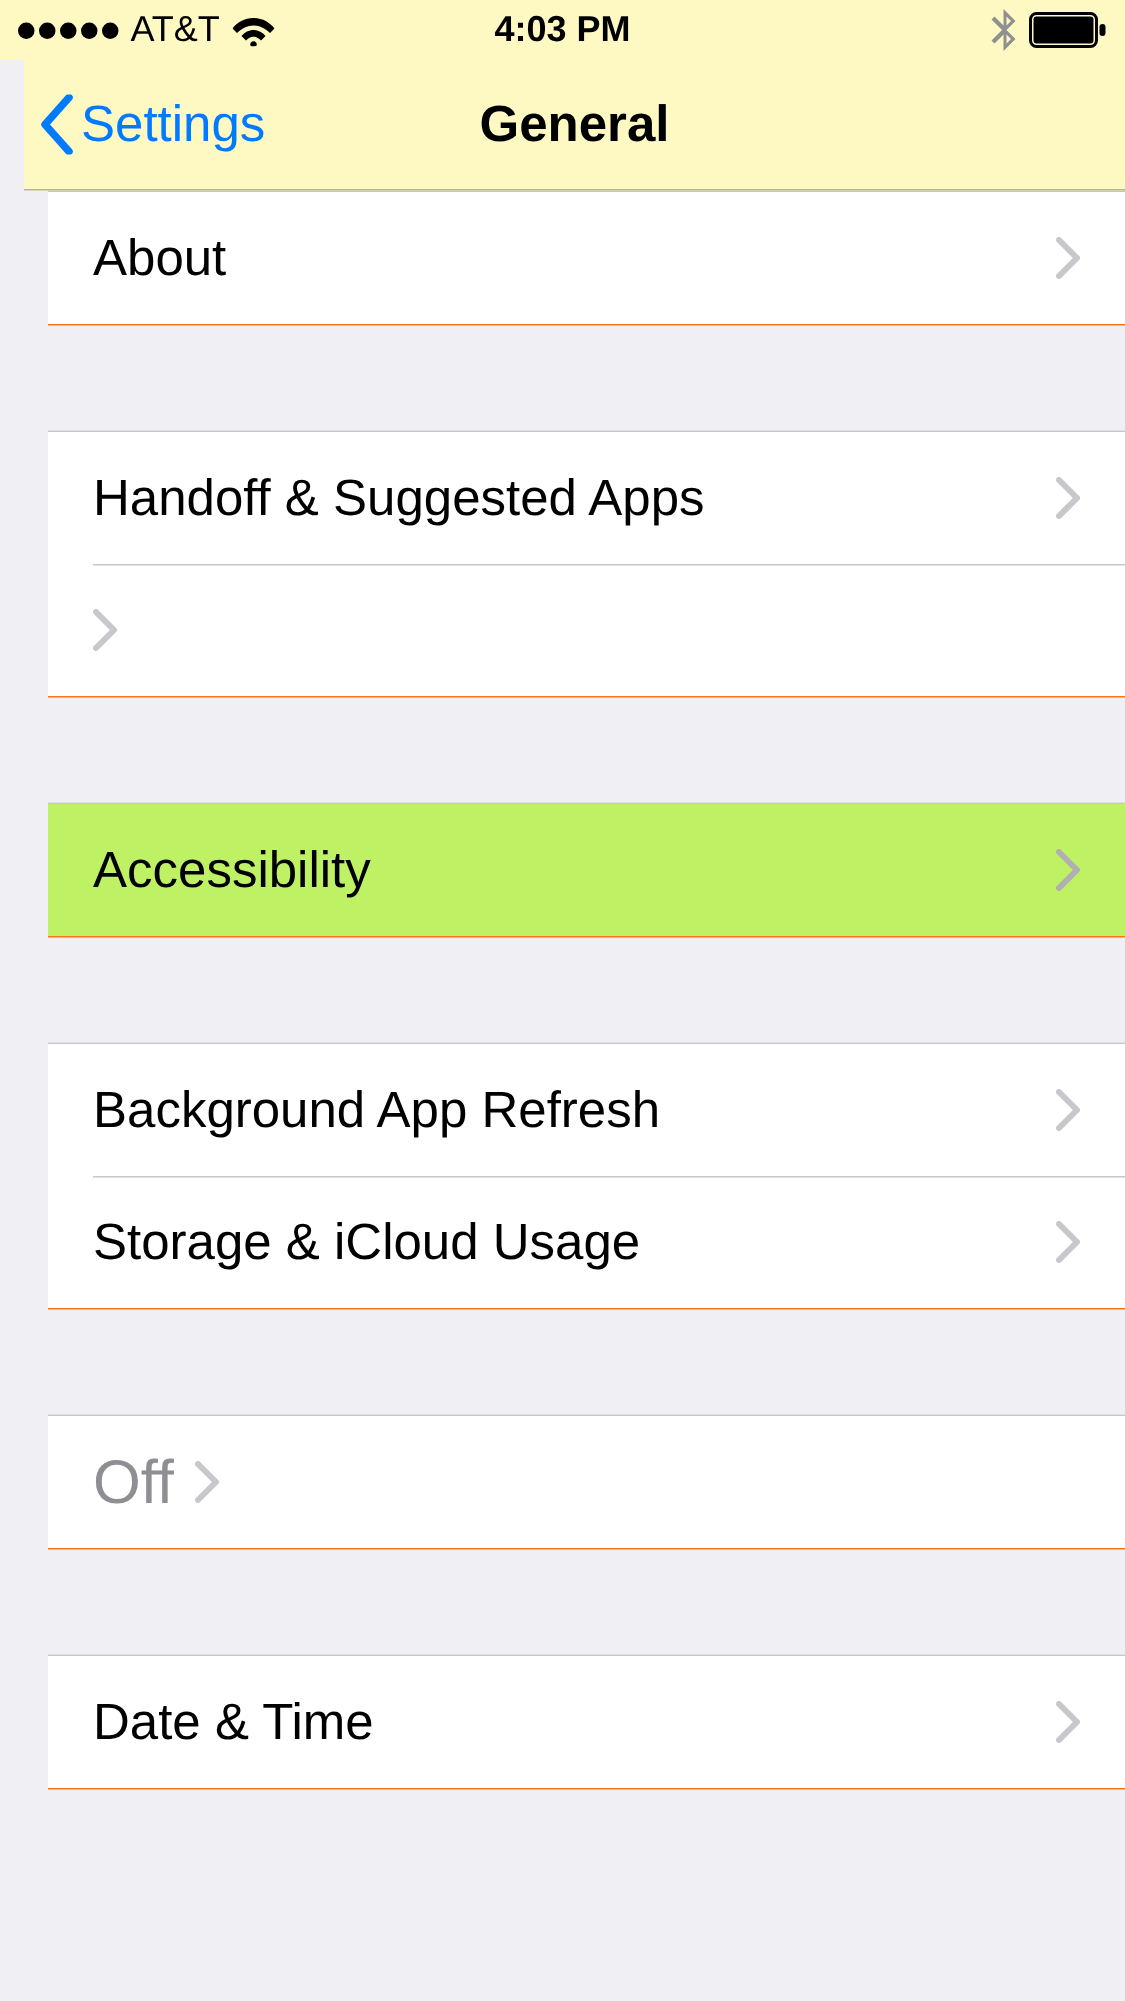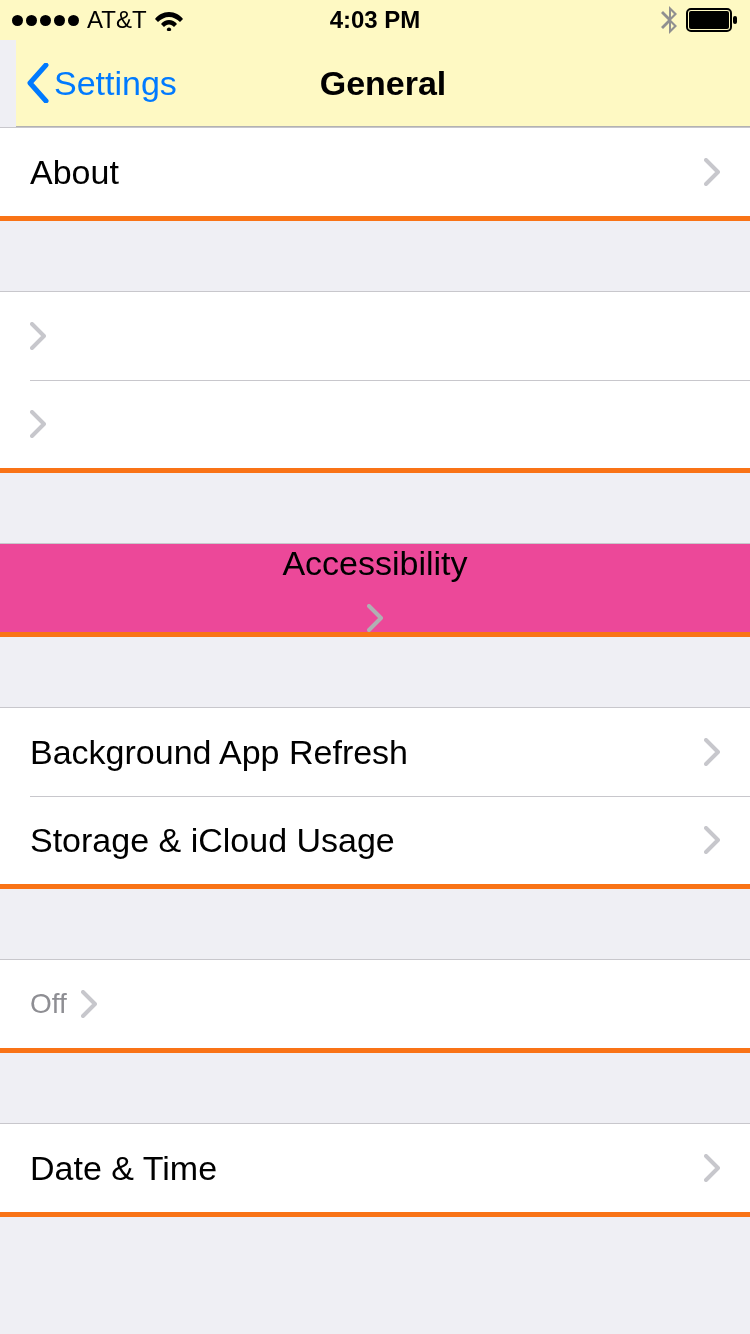--- a/index.html
+++ b/index.html
@@ -99,21 +99,22 @@
       font-size: 34px;
       font-weight: 600;
       color: #000;
     }
     .content {
       background: #efeff4;
     }
     .group {
       background: #fff;
       border-top: 1px solid #c8c7cc;
-      border-bottom: 5px solid #f97316;
+      border-bottom: 1px solid #f97316;
+      margin-left: 32px;
     }
     .spacer {
       height: 70px;
     }
     .row {
       height: 88px;
       display: flex;
       align-items: center;
       padding-left: 30px;
       padding-right: 30px;
@@ -127,32 +128,31 @@
       right: 0;
       height: 1px;
       background: #c8c7cc;
     }
     .row-label {
       font-size: 34px;
       color: #000;
       flex: 1;
     }
     .row-value {
-      font-size: 28px;
+      font-size: 41px;
       color: #8e8e93;
       margin-right: 14px;
     }
     .chevron svg {
       width: 16px;
       height: 28px;
       display: block;
     }
     .row.highlighted {
-      background: #ec4899;
-      flex-direction: column;
+      background: #bef264;
     }
     .group.first {
       border-top: 1px solid #c8c7cc;
       margin-top: 0;
     }
   </style>
 </head>
 <body>
 
 <div class="status-bar">
@@ -210,20 +210,21 @@
             <path d="M2 2 L14 14 L2 26" stroke="#c7c7cc" stroke-width="4" fill="none" stroke-linecap="round" stroke-linejoin="round"></path>
           </svg>
         </span>
     </div>
   </div>
 
   <div class="spacer"></div>
 
   <div class="group">
     <div class="row">
+      <span class="row-label">Handoff &amp; Suggested Apps</span>
       <span class="chevron">
           <svg viewBox="0 0 16 28">
             <path d="M2 2 L14 14 L2 26" stroke="#c7c7cc" stroke-width="4" fill="none" stroke-linecap="round" stroke-linejoin="round"></path>
           </svg>
         </span>
     </div>
     <div class="row">
       <span class="chevron">
           <svg viewBox="0 0 16 28">
             <path d="M2 2 L14 14 L2 26" stroke="#c7c7cc" stroke-width="4" fill="none" stroke-linecap="round" stroke-linejoin="round"></path>

